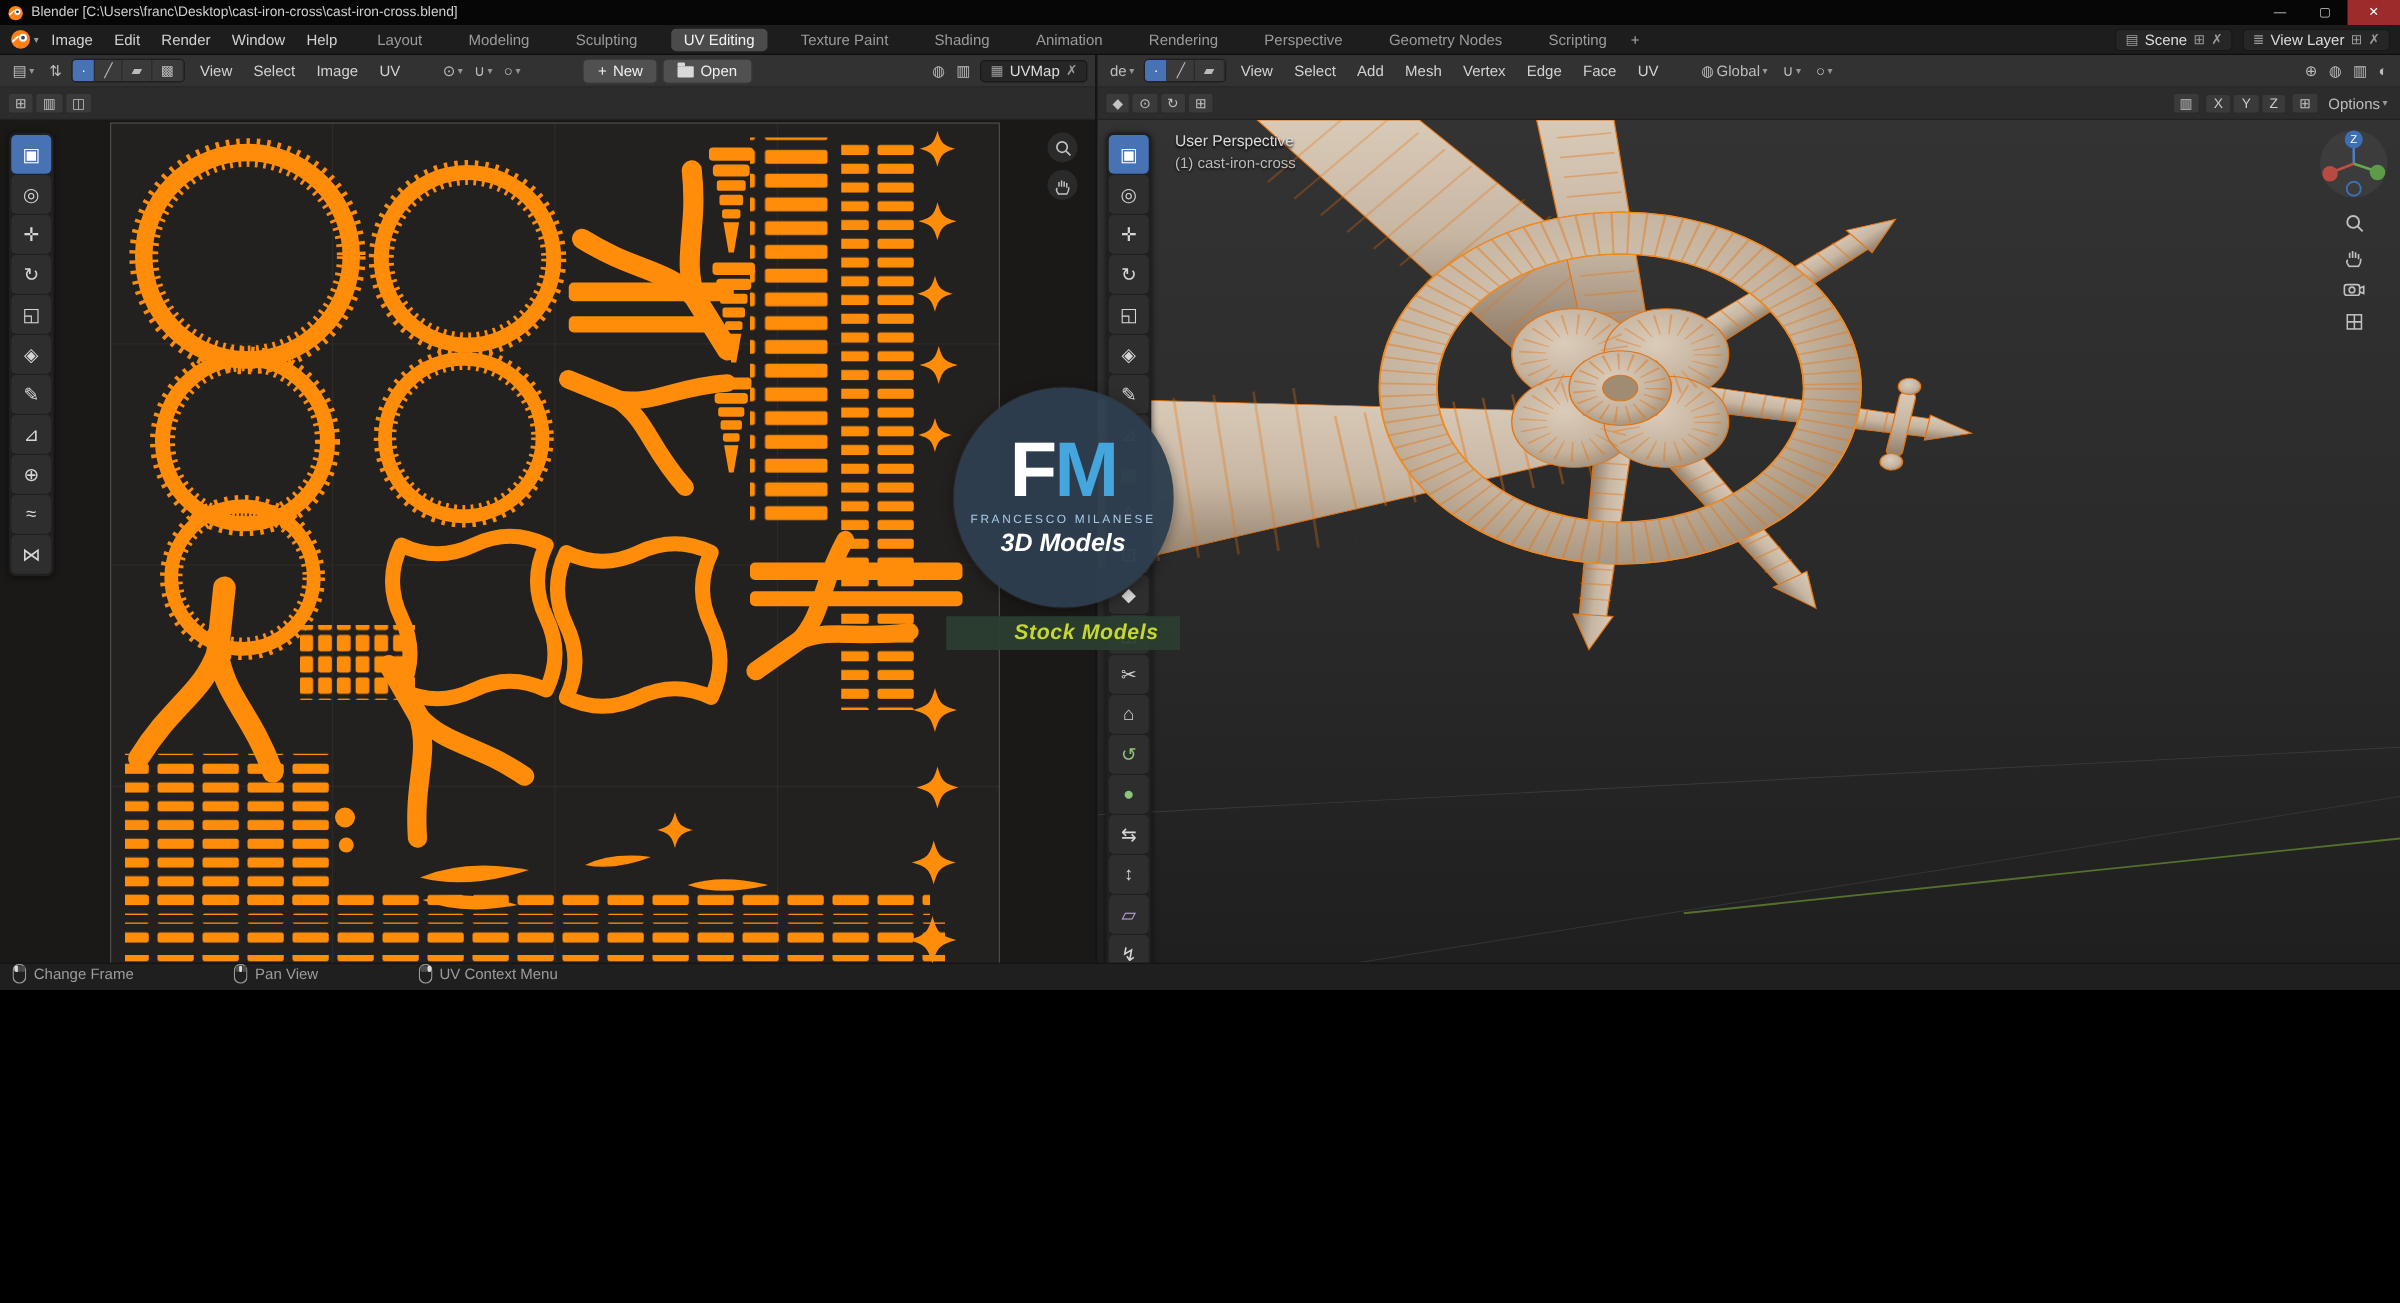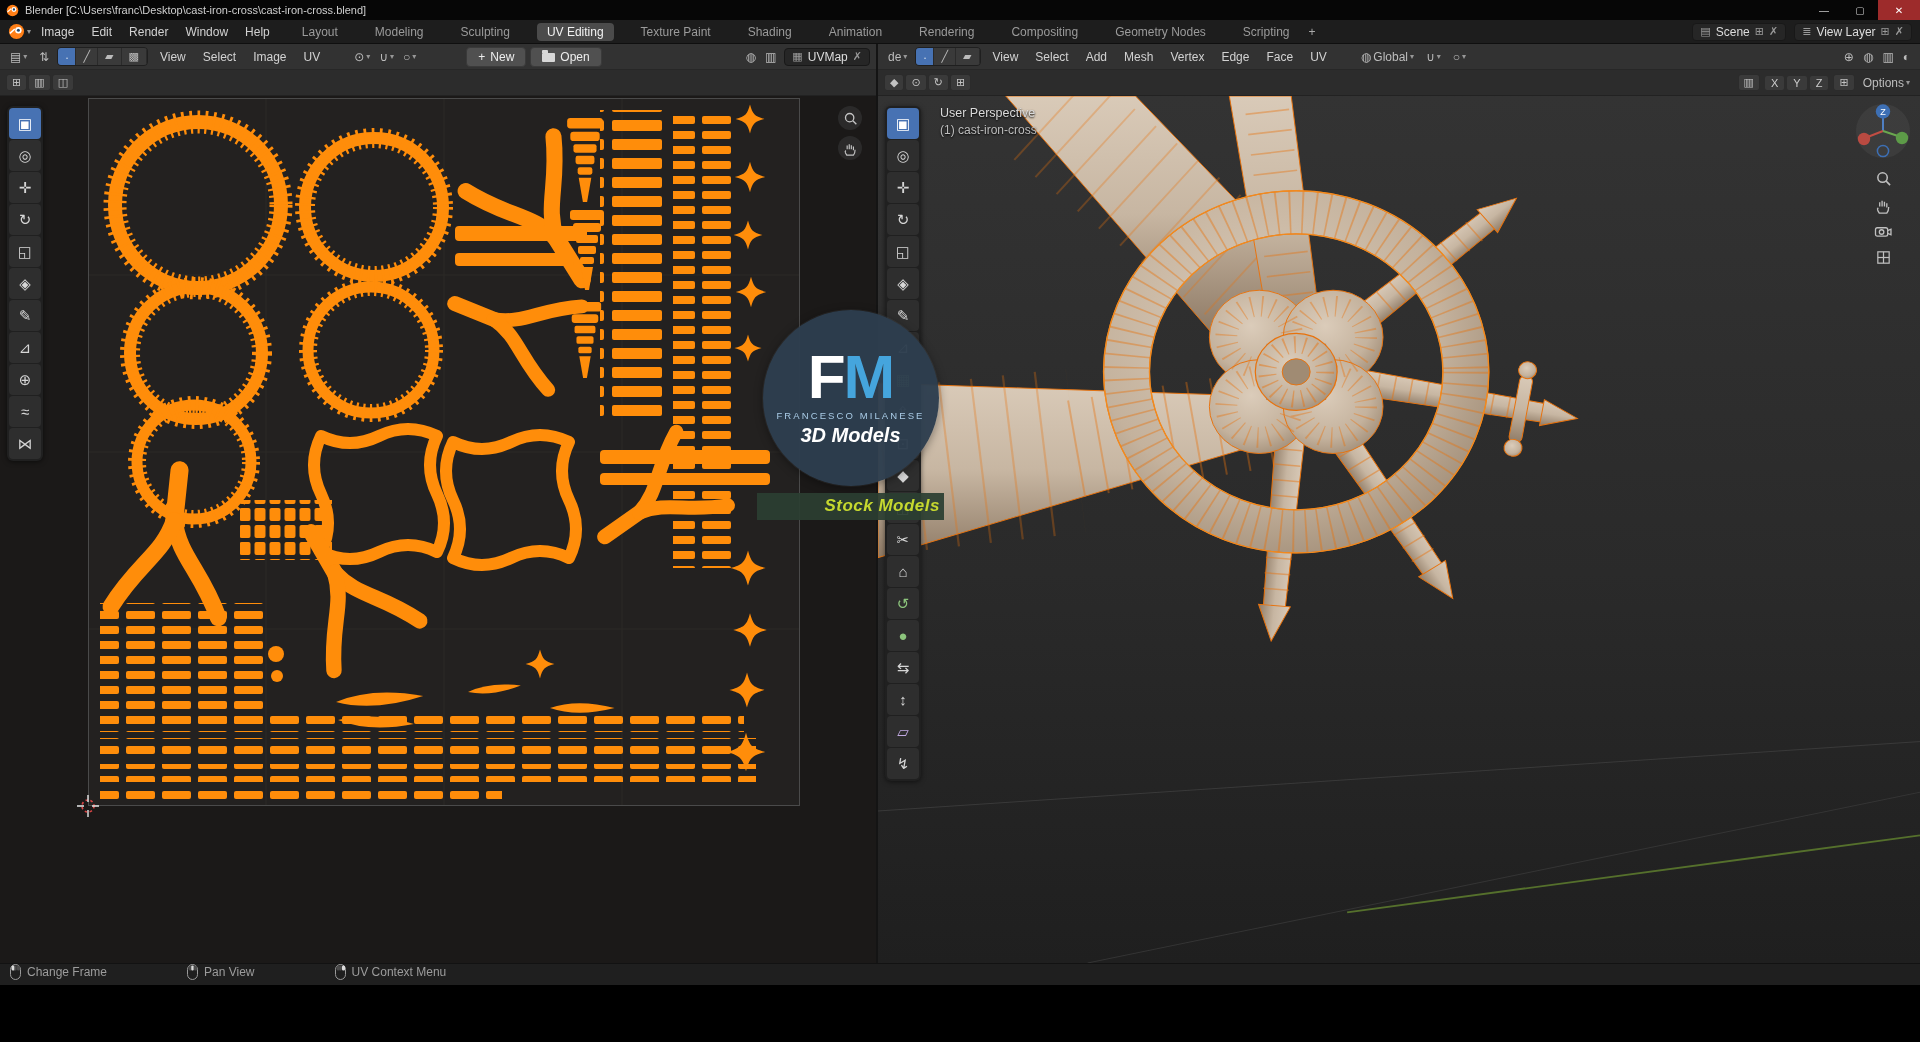--- a/index.html
+++ b/index.html
@@ -1,18 +1,18 @@
 <!DOCTYPE html>
 <html><head>
 <meta charset="utf-8">
 <style>
 *{margin:0;padding:0;box-sizing:border-box;font-family:"Liberation Sans","DejaVu Sans",sans-serif}
 html,body{background:#000}
 body{width:1920px;height:1042px;overflow:hidden}
-.app{position:relative;width:1920px;height:985px;background:#1d1d1d;display:flex;flex-direction:column}
+.app{position:relative;width:1920px;height:792px;background:#1d1d1d;display:flex;flex-direction:column}
 
 .titlebar{height:20px;background:#060606;display:flex;align-items:center;padding-left:6px;color:#cfcfcf;font-size:11px;gap:6px;flex:0 0 auto}
 .win-controls{margin-left:auto;display:flex;height:100%}
 .win-btn{width:36px;display:flex;align-items:center;justify-content:center;font-size:10px;color:#c9c9c9}
 .win-btn.close{background:#9d2b2b;color:#fff;width:42px}
 
 .menubar{height:24px;background:#1d1d1d;border-bottom:1px solid #0f0f0f;display:flex;align-items:center;padding:0 8px;gap:2px;font-size:12px;color:#ccc;flex:0 0 auto}
 .menus{display:flex;gap:1px}
 .menu-item{padding:2px 8px;border-radius:3px;white-space:nowrap;color:#d2d2d2}
 .ws-tabs{display:flex;margin-left:12px;gap:17px}
@@ -63,21 +63,21 @@
 .hint[data-button="middle"] .mb-m{fill:#dcdcdc}
 .hint[data-button="right"] .mb-r{fill:#dcdcdc}
 .sb-right{margin-left:auto;color:#ababab;display:flex;gap:8px;white-space:nowrap}
 
 .watermark{position:absolute;left:757px;top:266px;width:187px;z-index:50;text-align:right;pointer-events:none}
 .wm-circle{width:176px;height:176px;margin:0 auto;border-radius:50%;background:rgba(45,62,78,.97);display:flex;flex-direction:column;align-items:center;justify-content:center;box-shadow:0 0 0 1px rgba(255,255,255,.05),0 2px 10px rgba(0,0,0,.4)}
 .wm-fm{font-size:62px;font-weight:bold;line-height:.9;letter-spacing:-2px;color:#fff}
 .wm-fm .m{color:#45a5dd}
 .wm-name{font-size:9.5px;letter-spacing:2.1px;color:#a9cbe6;margin-top:5px;white-space:nowrap}
 .wm-sub{font-size:20px;font-style:italic;color:#fff;margin-top:3px;font-weight:bold}
-.wm-band{margin-top:7px;background:rgba(43,62,50,.93);padding:3px 4px 4px;font-size:17px;font-weight:bold;font-style:italic;color:#c6d82f;letter-spacing:.5px}
+.wm-band{margin-top:7px;background:rgba(43,62,50,.93);padding:3px 17px 4px;font-size:17px;font-weight:bold;font-style:italic;color:#c6d82f;letter-spacing:.5px}
 
 .folder-icon{width:13px;height:9px;background:#d8d8d8;border-radius:1px;position:relative;display:inline-block;margin-top:2px}
 .folder-icon::before{content:"";position:absolute;top:-3px;left:0;width:6px;height:3px;background:#d8d8d8;border-radius:1px 1px 0 0}
 .blogo{display:block}
 </style>
 </head>
 <body>
 
 <div class="app">
 
@@ -113,21 +113,21 @@
       </nav>
     <div class="ws-tabs">
         <span class="ws-tab">Layout</span>
         <span class="ws-tab">Modeling</span>
         <span class="ws-tab">Sculpting</span>
         <span class="ws-tab active">UV Editing</span>
         <span class="ws-tab">Texture Paint</span>
         <span class="ws-tab">Shading</span>
         <span class="ws-tab">Animation</span>
         <span class="ws-tab">Rendering</span>
-        <span class="ws-tab">Compositing</span>
+        <span class="ws-tab">Perspective</span>
         <span class="ws-tab">Geometry Nodes</span>
         <span class="ws-tab">Scripting</span>
       </div>
     <span class="ws-add">+</span>
     <div class="mb-right">
       <div class="widget">
         <span class="wicon">▤</span>
         <span>Scene</span>
         <span class="wicon">⊞</span>
         <span class="wicon">✗</span>

